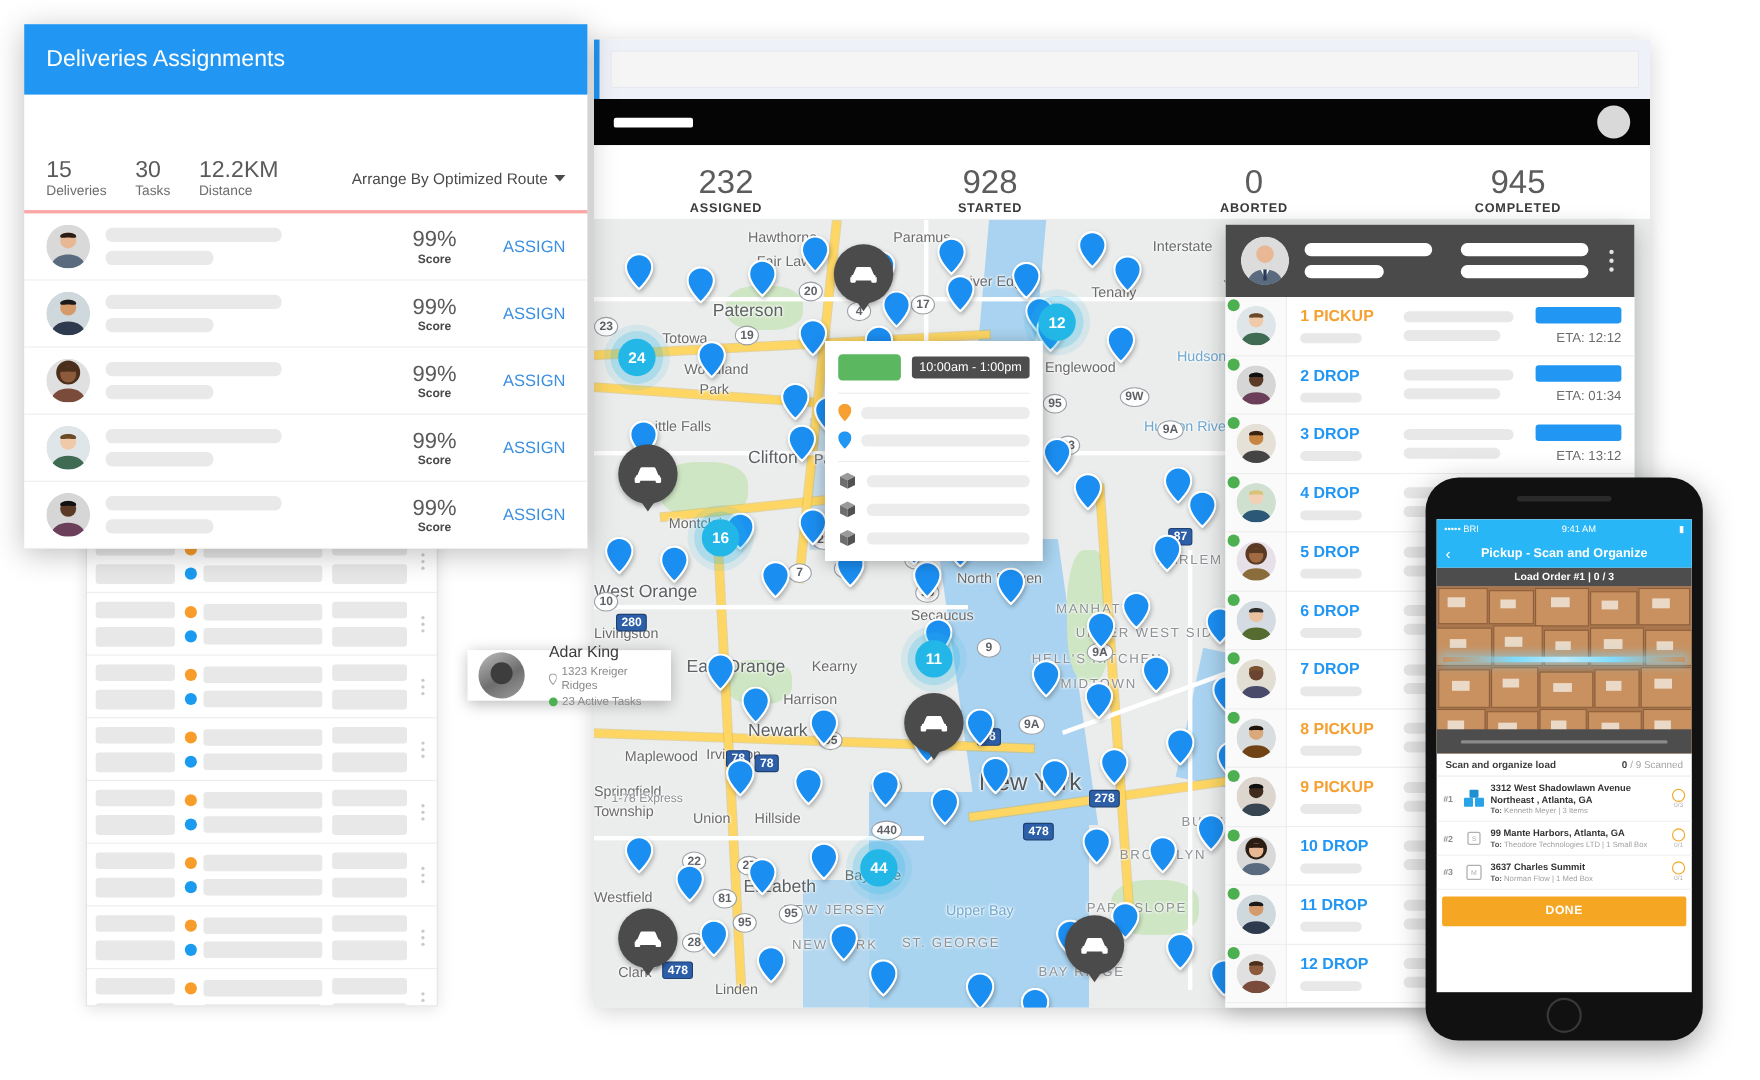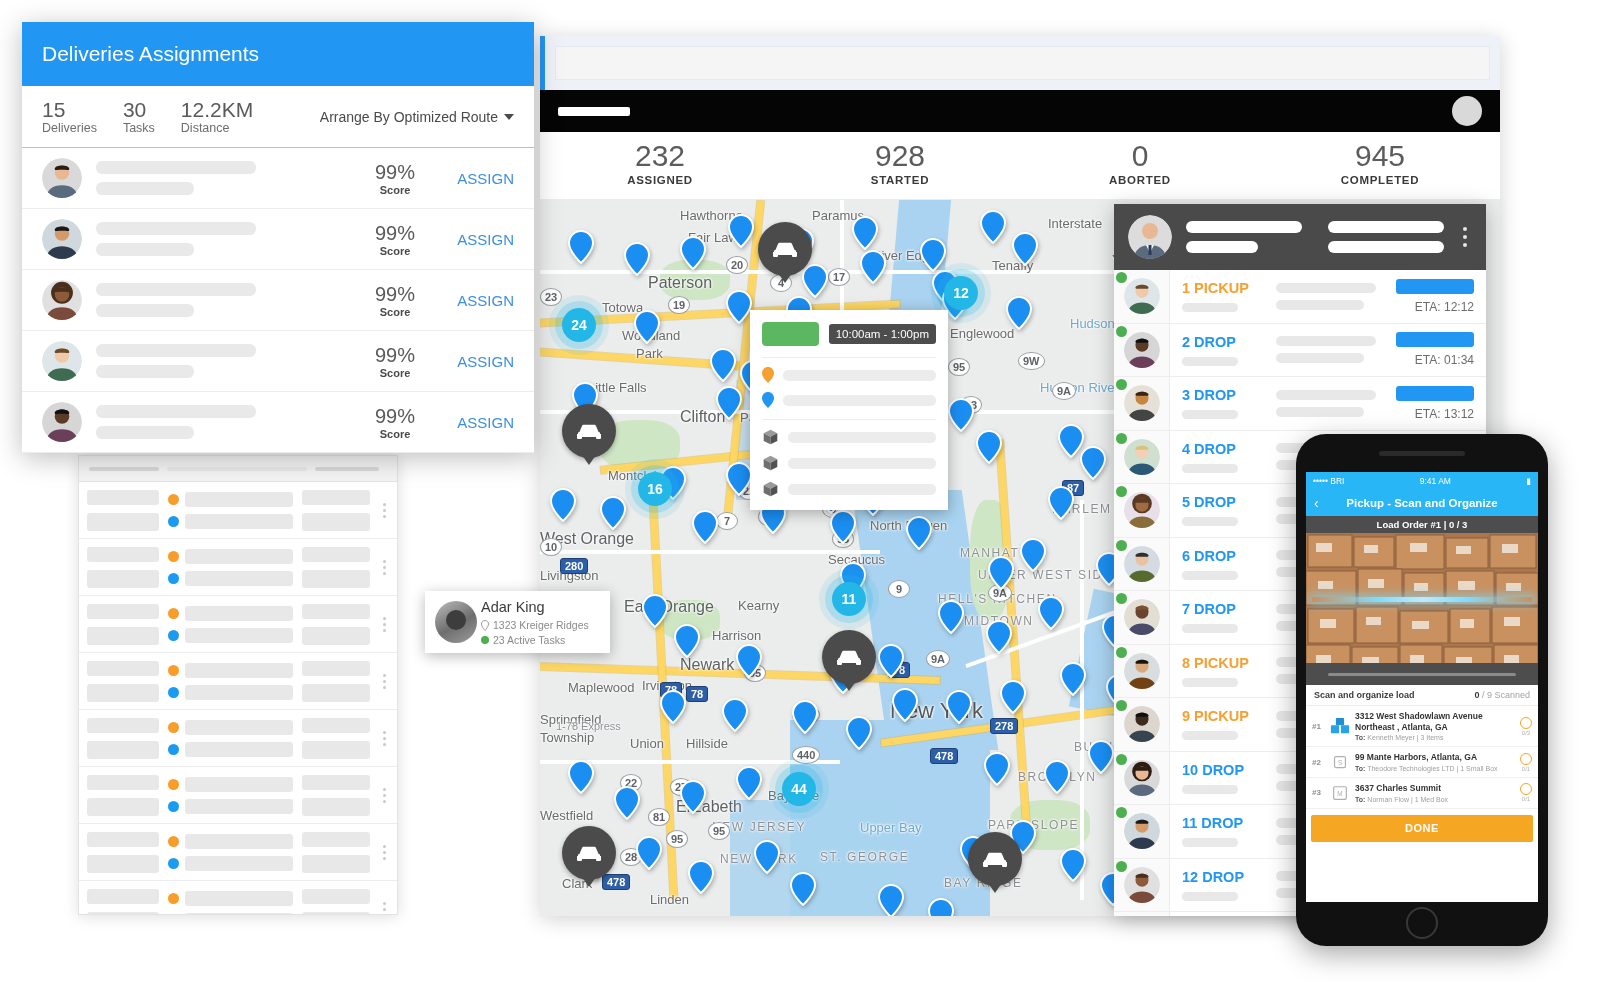--- a/index.html
+++ b/index.html
@@ -59,21 +59,21 @@
     display: flex; align-items: center; justify-content: space-between;
     padding: 0 18px;
   }
   .nav-skel { width: 72px; height: 9px; border-radius: 2px; background: #fff; }
   .nav-avatar { width: 30px; height: 30px; border-radius: 50%; background: #d9d9d9; }
 
   .stats {
     height: 68px; background: #fff; display: flex;
     border-bottom: 1px solid #ececec;
   }
-  .stat { flex: 1; text-align: center; padding-top: 8px; }
+  .stat { flex: 1; text-align: center; padding-top: 18px; }
   .stat-num { font-size: 30px; color: #5c5c5c; font-weight: 300; line-height: 1.05; }
   .stat-lbl { font-size: 11.5px; color: #3a3a3a; letter-spacing: .7px; font-weight: 600; margin-top: 2px; }
 
   
   .map { position: relative; height: 716px; overflow: hidden; background: #e9eaea; }
   .map-land { position: absolute; inset: 0; background: #ebecec; }
   .water { position: absolute; background: #a9d3f0; }
   .park { position: absolute; background: #cfe6c4; border-radius: 40%; }
   .road {
     position: absolute; background: #fdd663; height: 7px;
@@ -130,23 +130,23 @@
     padding: 4px 7px; border-radius: 3px; white-space: nowrap;
   }
   .mp-sep { height: 1px; background: #ececec; margin: 11px 0 9px; }
   .mp-row { display: flex; align-items: center; gap: 9px; margin-bottom: 9px; }
   .mp-bar { flex: 1; height: 11px; border-radius: 5px; background: #ececec; }
   .mini-pin { width: 12px; height: 16px; flex: none; }
   .box-ico { width: 17px; height: 17px; flex: none; }
 
   
   .driver-card {
-    position: absolute; left: 425px; top: 591px; width: 185px; height: 62px;
+    position: absolute; left: 425px; top: 591px; width: 185px; height: 46px;
     background: #fff; box-shadow: 0 3px 13px rgba(0,0,0,.28);
-    display: flex; align-items: center; gap: 4px; padding: 0 10px;
+    display: flex; align-items: center; gap: 22px; padding: 0 10px;
   }
   .driver-av {
     width: 42px; height: 42px; border-radius: 50%; flex: none;
     background: linear-gradient(150deg,#bdbdbd,#6e6e6e 55%,#9d9d9d);
     position: relative; overflow: hidden;
   }
   .driver-av::after {
     content:''; position: absolute; left: 11px; top: 9px;
     width: 20px; height: 20px; border-radius: 50%; background: #3d3d3d;
   }
@@ -159,21 +159,21 @@
     position: absolute; left: 22px; top: 22px; width: 512px;
     background: #fff; box-shadow: 0 5px 26px rgba(0,0,0,.26);
   }
   .ap-head {
     height: 64px; background: #2196f3; color: #fff;
     display: flex; align-items: center; padding: 0 20px;
     font-size: 21px; font-weight: 400;
   }
   .ap-stats {
     height: 62px; display: flex; align-items: center; padding: 0 20px;
-    border-bottom: 1px solid #fca5a5; gap: 0;
+    border-bottom: 3px solid #fca5a5; gap: 0; margin-top: 46px;
   }
   .ap-stat { margin-right: 26px; }
   .ap-stat-num { font-size: 21px; color: #5a5a5a; font-weight: 300; line-height: 1.1; }
   .ap-stat-lbl { font-size: 12.5px; color: #6d6d6d; }
   .ap-sort {
     margin-left: auto; font-size: 14px; color: #4a4a4a;
     display: flex; align-items: center; gap: 6px; cursor: pointer;
   }
   .caret { width: 0; height: 0; border-left: 5px solid transparent; border-right: 5px solid transparent; border-top: 6px solid #4a4a4a; }
   .ap-row {

